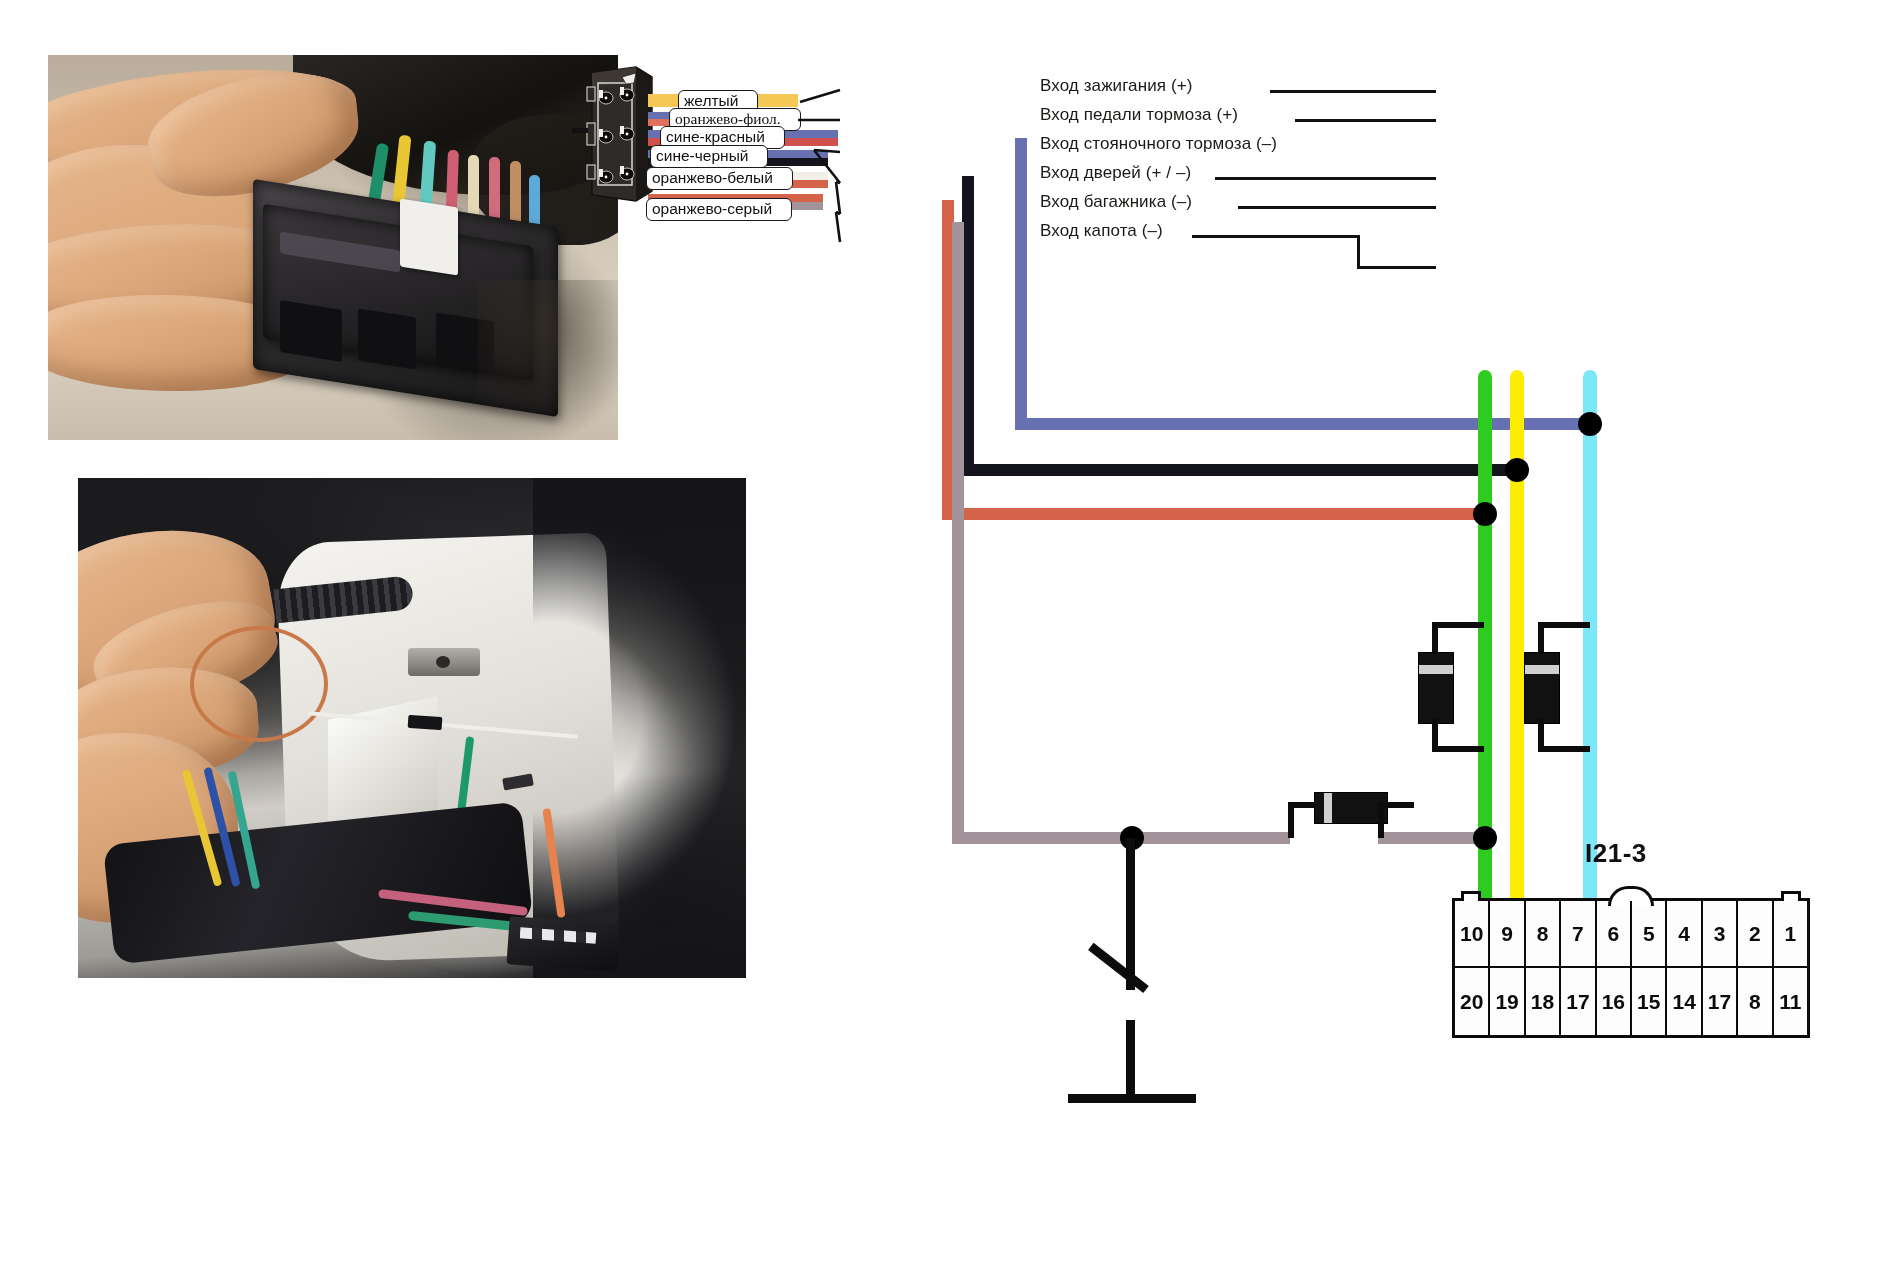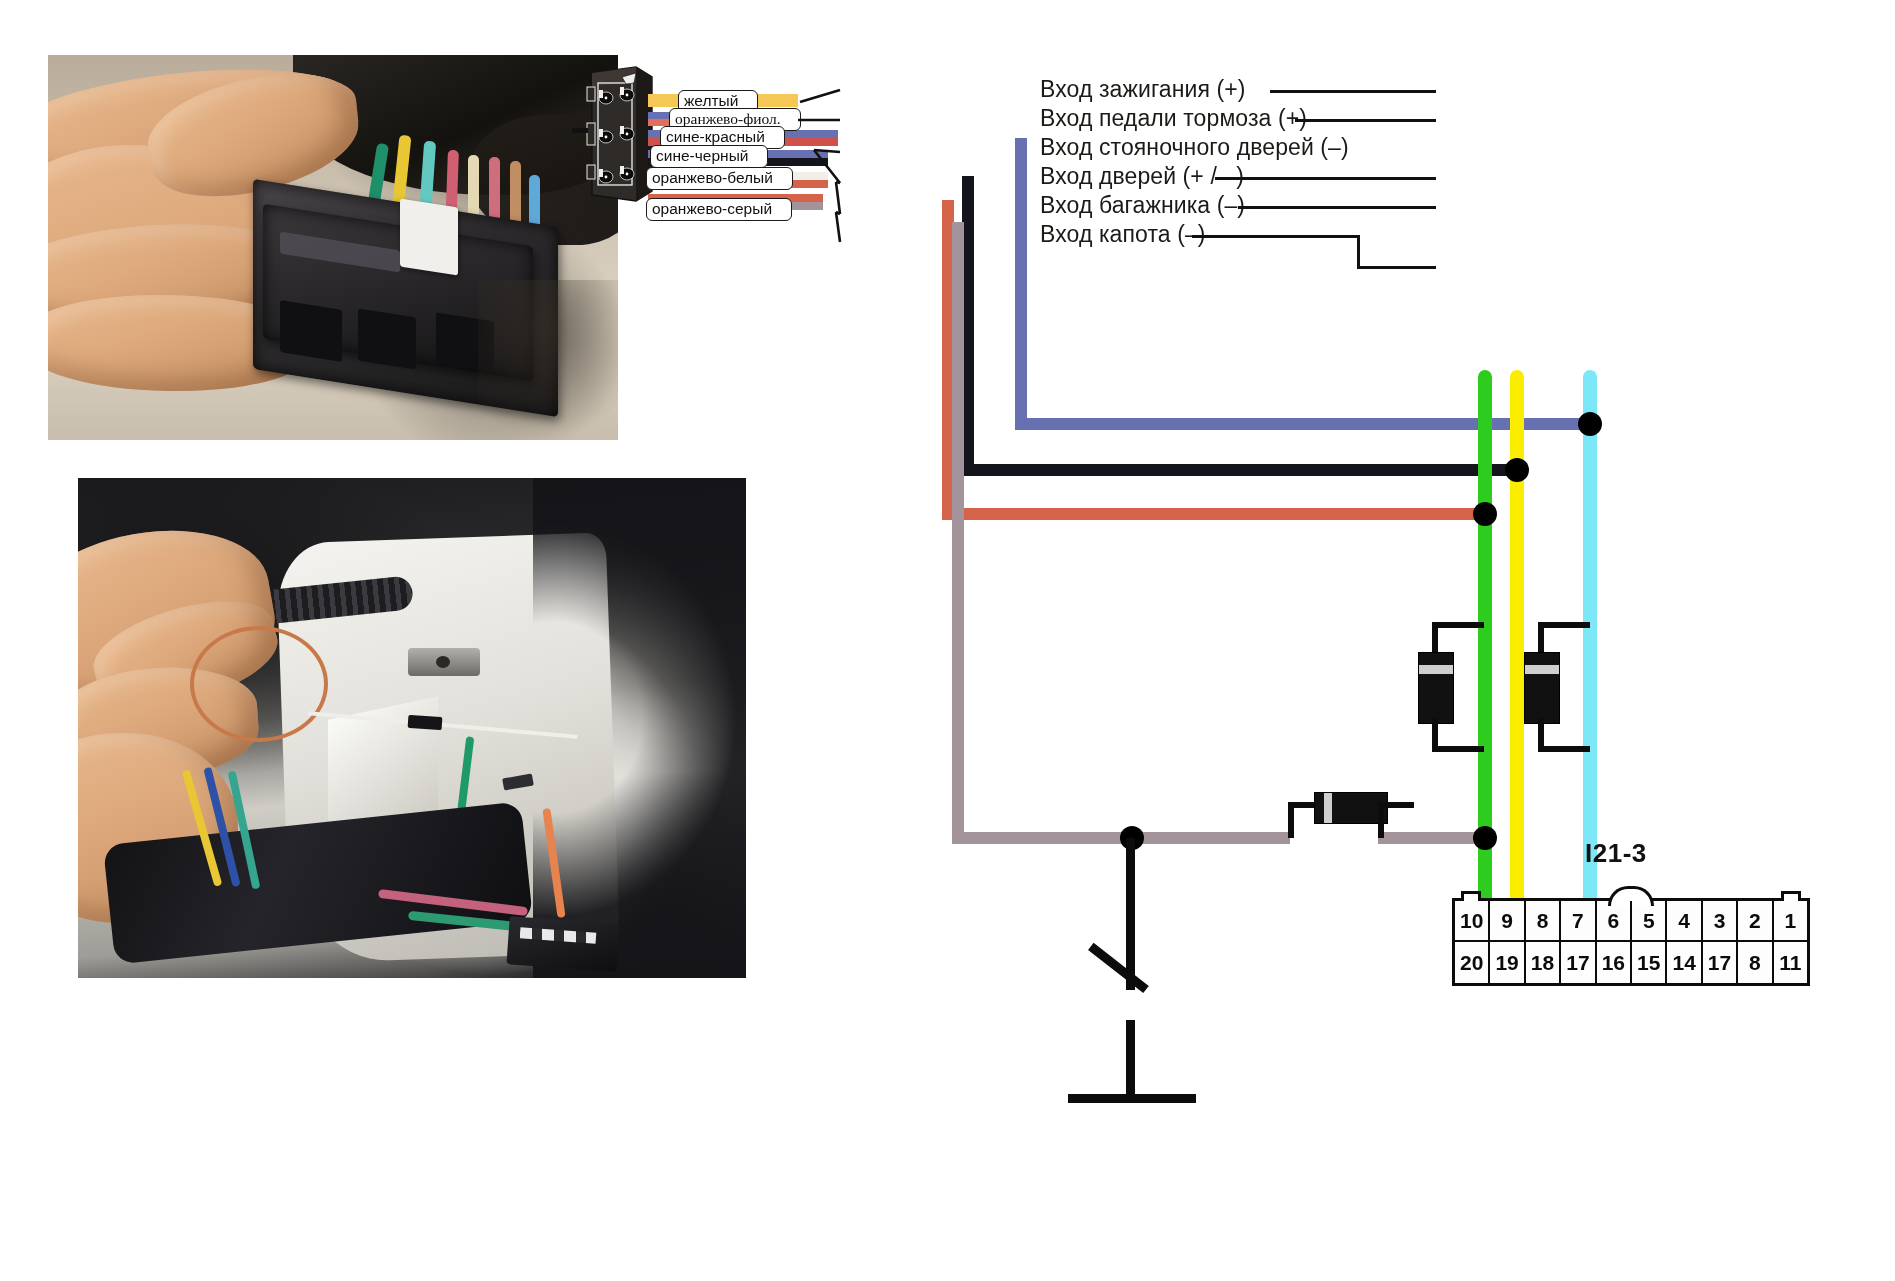--- a/index.html
+++ b/index.html
@@ -79,21 +79,21 @@
     line-height: 1;
     color: #111111;
     padding: 2px 19px 3px 5px;
     white-space: nowrap;
     font-family: "Liberation Sans", sans-serif;
   }
 
   
   .tlabel {
     position: absolute;
-    font-size: 23px;
+    font-size: 17px;
     color: #1b1a16;
     white-space: nowrap;
     font-family: "Liberation Sans", sans-serif;
     letter-spacing: .1px;
   }
 
   
   .seg { position: absolute; }
   .dot {
     position: absolute;
@@ -124,21 +124,21 @@
     top: 0; bottom: 0;
     left: 13%;
     width: 11%;
     background: #cfcfcf;
   }
 
   
   .ecu {
     position: absolute;
     left: 1452px; top: 898px;
-    width: 358px; height: 88px;
+    width: 358px; height: 140px;
     border: 3px solid #0b0b0b;
     background: #fdfdfd;
     box-sizing: border-box;
   }
   .ecu-row {
     position: absolute;
     left: 0; right: 0;
     height: 50%;
     display: flex;
     box-sizing: border-box;
@@ -340,21 +340,21 @@
       <line x1="34" y1="80" x2="60" y2="113"></line>
       <line x1="56" y1="112" x2="60" y2="113"></line>
       <line x1="56" y1="112" x2="60" y2="144"></line>
       <line x1="56" y1="142" x2="60" y2="144"></line>
       <line x1="56" y1="142" x2="60" y2="172"></line>
     </g>
   </svg>
 
   <div class="tlabel" style="left:1040px;top:76px;">Вход зажигания (+)</div>
   <div class="tlabel" style="left:1040px;top:105px;">Вход педали тормоза (+)</div>
-  <div class="tlabel" style="left:1040px;top:134px;">Вход стояночного дверей (–)</div>
+  <div class="tlabel" style="left:1040px;top:134px;">Вход стояночного тормоза (–)</div>
   <div class="tlabel" style="left:1040px;top:163px;">Вход дверей (+ / –)</div>
   <div class="tlabel" style="left:1040px;top:192px;">Вход багажника (–)</div>
   <div class="tlabel" style="left:1040px;top:221px;">Вход капота (–)</div>
 
   <div class="seg" style="left:1270px;top:90px;width:166px;height:3px;background:#111;"></div>
   <div class="seg" style="left:1295px;top:119px;width:141px;height:3px;background:#111;"></div>
   <div class="seg" style="left:1215px;top:177px;width:221px;height:3px;background:#111;"></div>
   <div class="seg" style="left:1238px;top:206px;width:198px;height:3px;background:#111;"></div>
   <div class="seg" style="left:1192px;top:235px;width:168px;height:3px;background:#111;"></div>
   <div class="seg" style="left:1357px;top:235px;width:3px;height:34px;background:#111;"></div>

